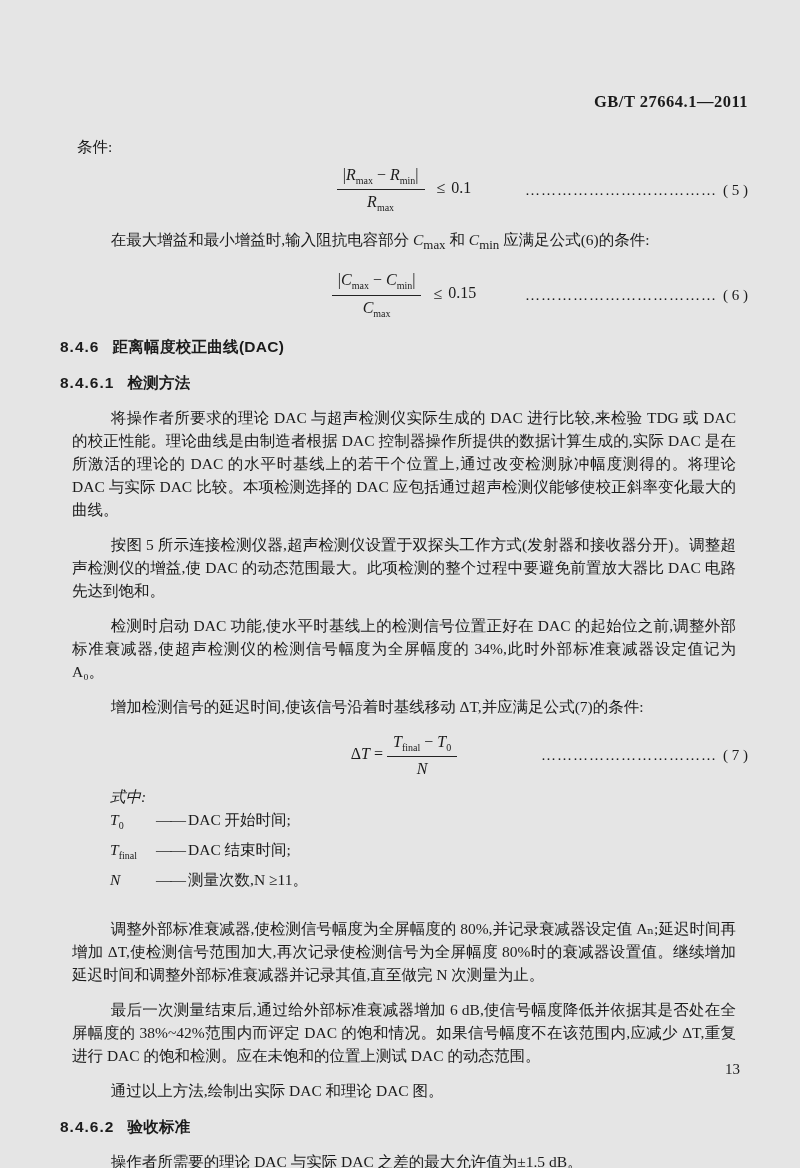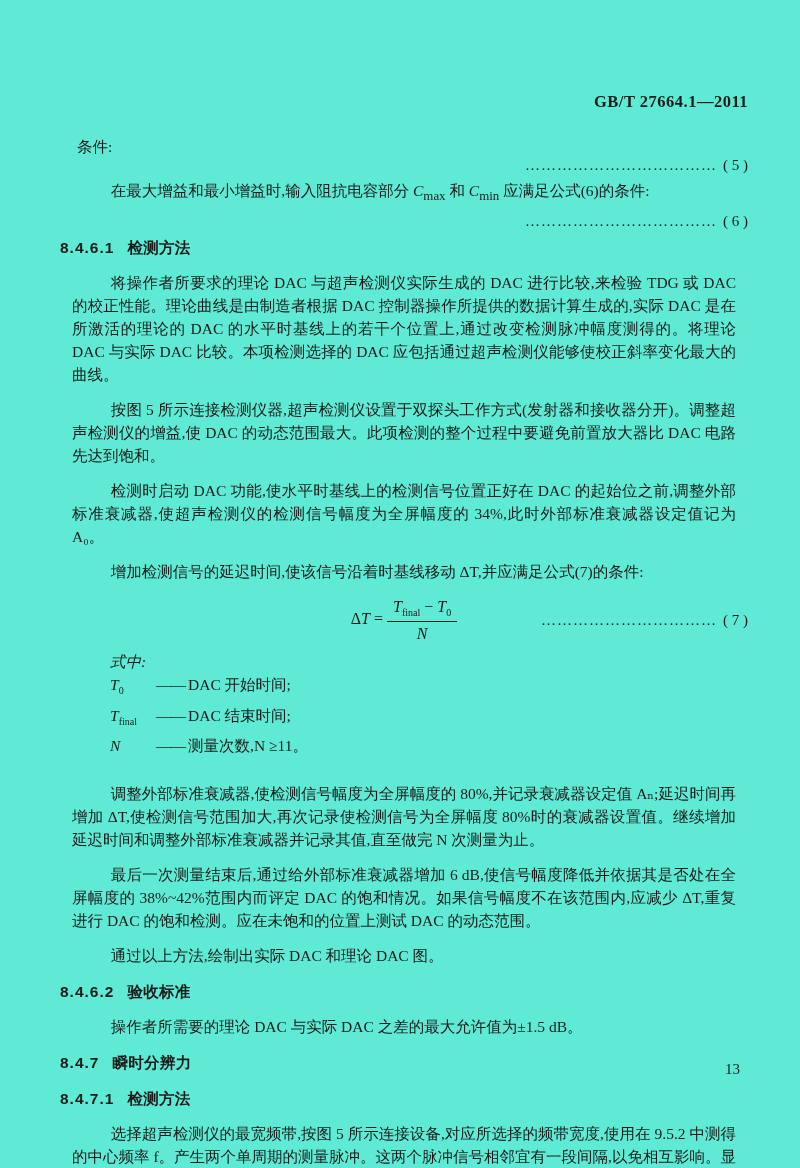--- a/index.html
+++ b/index.html
@@ -6,21 +6,21 @@
   body {
     width: 800px; height: 1168px;
     background: #ffffff;
     font-family: "Liberation Serif", "DejaVu Serif", serif;
     color: #1b1b1b;
     overflow: hidden;
   }
   .page {
     position: relative;
     width: 800px; height: 1168px;
-    background: #5eead4;
+    background: #e5e5e5;
     box-sizing: border-box;
     padding: 90px 52px 0 60px;
     font-size: 15.5px;
     line-height: 23px;
   }
   .doc-header {
     text-align: right;
     font-weight: 700;
     font-size: 16.5px;
     letter-spacing: 0.5px;
@@ -73,29 +73,44 @@
 </head>
 <body>
 
 <div class="page">
 
   <div class="doc-header">GB/T 27664.1—2011</div>
 
   <p class="cond">条件:</p>
 
   <div class="eq-row">
+    <span class="eq">
+      <span class="frac">
+        <span class="num"><span>|</span><i>R</i><sub>max</sub><span> − </span><i>R</i><sub>min</sub><span>|</span></span>
+        <span class="den"><i>R</i><sub>max</sub></span>
+      </span>
+      <span class="rel">≤</span><span>0.1</span>
+    </span>
     <span class="eq-tail"><span class="dots">………………………………</span><span class="eqnum">( 5 )</span></span>
   </div>
 
   <p class="para"><span>在最大增益和最小增益时,输入阻抗电容部分 </span><i><span>C</span></i><sub>max</sub><span> 和 </span><i><span>C</span></i><sub>min</sub><span> 应满足公式(6)的条件:</span></p>
 
   <div class="eq-row">
+    <span class="eq">
+      <span class="frac">
+        <span class="num"><span>|</span><i>C</i><sub>max</sub><span> − </span><i>C</i><sub>min</sub><span>|</span></span>
+        <span class="den"><i>C</i><sub>max</sub></span>
+      </span>
+      <span class="rel">≤</span><span>0.15</span>
+    </span>
     <span class="eq-tail"><span class="dots">………………………………</span><span class="eqnum">( 6 )</span></span>
   </div>
 
+  <h2 class="sec"><span class="sec-num">8.4.6</span><span>距离幅度校正曲线(DAC)</span></h2>
 
   <h2 class="sec"><span class="sec-num">8.4.6.1</span><span>检测方法</span></h2>
 
   <p class="para">将操作者所要求的理论 DAC 与超声检测仪实际生成的 DAC 进行比较,来检验 TDG 或 DAC 的校正性能。理论曲线是由制造者根据 DAC 控制器操作所提供的数据计算生成的,实际 DAC 是在所激活的理论的 DAC 的水平时基线上的若干个位置上,通过改变检测脉冲幅度测得的。将理论 DAC 与实际 DAC 比较。本项检测选择的 DAC 应包括通过超声检测仪能够使校正斜率变化最大的曲线。</p>
   <p class="para">按图 5 所示连接检测仪器,超声检测仪设置于双探头工作方式(发射器和接收器分开)。调整超声检测仪的增益,使 DAC 的动态范围最大。此项检测的整个过程中要避免前置放大器比 DAC 电路先达到饱和。</p>
   <p class="para">检测时启动 DAC 功能,使水平时基线上的检测信号位置正好在 DAC 的起始位之前,调整外部标准衰减器,使超声检测仪的检测信号幅度为全屏幅度的 34%,此时外部标准衰减器设定值记为 A₀。</p>
   <p class="para">增加检测信号的延迟时间,使该信号沿着时基线移动 ΔT,并应满足公式(7)的条件:</p>
 
   <div class="eq-row">
     <span class="eq">

